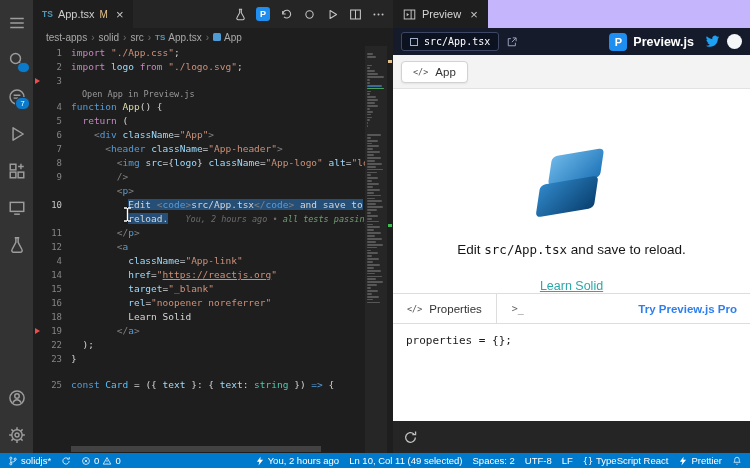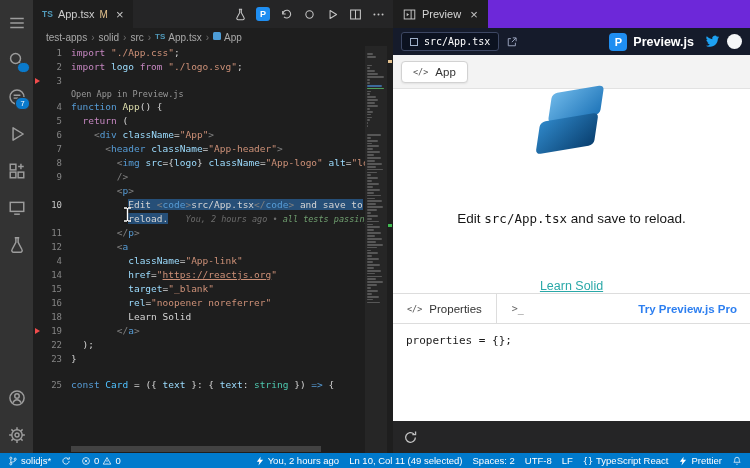--- a/index.html
+++ b/index.html
@@ -30,29 +30,29 @@
   .tab-git{color:#e2c08d;font-size:10px;}
   .tab-close{color:#c5c5c5;font-size:13px;margin-left:3px;cursor:pointer;}
   .tab-actions{margin-left:auto;display:flex;align-items:center;gap:3px;padding-right:5px;color:#c5c5c5;}
   .act{width:20px;height:20px;display:flex;align-items:center;justify-content:center;cursor:pointer;}
   .act svg{width:13px;height:13px;}
   .act.pjs{width:14px;height:14px;background:#1f8ef1;border-radius:3px;color:#fff;font-size:9px;
     font-weight:bold;margin:0 3px;}
 
   .breadcrumb{height:18px;flex:0 0 18px;display:flex;align-items:center;font-size:10px;color:#a9a9a9;
     padding-left:13px;}
-  .bc-item{display:flex;gap:3px;cursor:pointer;}
+  .bc-item{display:flex;align-items:center;gap:3px;cursor:pointer;}
   .bc-sep{color:#6e6e6e;margin:0 4px;font-size:10px;}
   .bc-ts{color:#519aba;font-size:8px;font-weight:bold;}
   .bc-sym{width:8px;height:8px;background:#4d9cd6;border-radius:1.5px;display:inline-block;}
 
   .code-area{flex:1;position:relative;display:flex;overflow:hidden;}
   .code-lines{flex:1;overflow:hidden;font-family:"DejaVu Sans Mono",monospace;font-size:9.5px;cursor:text;}
   .crow{display:flex;height:14px;line-height:14px;}
-  .crow.lens{height:12px;line-height:12px;}
+  .crow.lens{height:12px;line-height:12px;gap:11px;}
   .crow.blame{height:13px;line-height:13px;}
   .ln{flex:0 0 38px;width:38px;text-align:right;padding-right:9px;color:#858585;box-sizing:border-box;
     position:relative;font-size:9px;}
   .ln.active{color:#c6c6c6;}
   .gmark{position:absolute;left:2px;top:3.5px;width:0;height:0;border-left:5px solid #f14c4c;
     border-top:3.5px solid transparent;border-bottom:3.5px solid transparent;}
   .body{white-space:pre;}
   .crow.lens .body{color:#999999;font-size:8.5px;cursor:pointer;}
   .crow.blame .body{color:#6b6b6b;font-style:italic;font-size:8.5px;}
   .tok.pl{color:#d4d4d4}.tok.kw1{color:#c586c0}.tok.kw2{color:#569cd6}.tok.str{color:#ce9178}
@@ -67,21 +67,21 @@
   .overview-ruler{flex:0 0 6px;width:6px;background:#1e1e1e;position:relative;}
   .ov-mark{position:absolute;left:1px;right:1px;height:3px;}
   .hscrollbar{position:absolute;left:38px;width:250px;bottom:1px;height:6px;
     background:rgba(121,121,121,.4);cursor:pointer;}
   .mouse-cursor{position:absolute;left:90px;top:161px;width:9px;height:15px;
     filter:drop-shadow(0 0 1px #000);pointer-events:none;}
 
   
   .preview-pane{position:absolute;left:393px;right:0;top:0;bottom:15px;display:flex;
     flex-direction:column;background:#ffffff;overflow:hidden;}
-  .pv-tabbar{height:28px;flex:0 0 28px;background:#6d28d9;display:flex;}
+  .pv-tabbar{height:28px;flex:0 0 28px;background:#c4b5fd;display:flex;}
   .pv-tab{display:flex;align-items:center;gap:6px;background:#1e1e1e;color:#d6d6d6;font-size:11px;
     padding:0 10px;cursor:pointer;}
   .pv-tab svg{width:13px;height:13px;color:#c5c5c5;}
   .pv-header{height:27px;flex:0 0 27px;background:#151b2b;display:flex;align-items:center;
     padding:0 8px;gap:7px;}
   .file-btn{display:flex;align-items:center;gap:6px;background:#0c1220;border:1px solid #3d4763;
     border-radius:3px;color:#ffffff;font-family:"DejaVu Sans Mono",monospace;font-size:10px;
     padding:3px 8px;cursor:pointer;}
   .file-box{width:8px;height:8px;border:1px solid #9fb0c8;display:inline-block;box-sizing:border-box;}
   .ext-link{cursor:pointer;color:#9aa4bd;}
@@ -92,21 +92,21 @@
     align-items:center;justify-content:center;font-size:11px;font-weight:bold;}
   .tw{cursor:pointer;margin-left:4px;}
   .tw svg{width:15px;height:15px;}
   .gh{width:15px;height:15px;background:#f4f6f8;border-radius:50%;cursor:pointer;}
   .pv-combar{height:34px;flex:0 0 34px;background:#f3f3f3;border-bottom:1px solid #e2e2e2;
     display:flex;align-items:center;padding:0 8px;box-sizing:border-box;}
   .comp-btn{display:flex;align-items:center;gap:7px;background:#fff;border:1px solid #d2d2d2;
     border-radius:4px;padding:4px 11px;font-size:11.5px;color:#333;cursor:pointer;
     box-shadow:0 1px 2px rgba(0,0,0,.07);}
   .code-glyph{font-family:"DejaVu Sans Mono",monospace;font-size:8.5px;color:#555;}
-  .pv-viewport{flex:1;display:flex;flex-direction:column;align-items:center;justify-content:space-between;
+  .pv-viewport{flex:1;display:flex;flex-direction:column;align-items:center;justify-content:flex-end;
     background:#fff;}
   .solid-logo{position:relative;width:86px;height:70px;margin-bottom:20px;}
   .s1{position:absolute;left:22px;top:0;width:50px;height:30px;border-radius:5px;
     background:linear-gradient(135deg,#6db7e8 0%,#1e74b8 100%);transform:skewX(-18deg) rotate(-10deg);}
   .s2{position:absolute;left:10px;top:28px;width:56px;height:33px;border-radius:5px;
     background:linear-gradient(135deg,#2f87c8 0%,#093f6f 100%);transform:skewX(-18deg) rotate(-10deg);}
   .pv-msg{font-size:13.5px;color:#161616;margin:0 0 22px 0;}
   .pv-msg code{font-family:"DejaVu Sans Mono",monospace;font-size:12.5px;}
   .pv-link{font-size:12.5px;color:#2aa8a8;text-decoration:underline;cursor:pointer;}
   .pv-propsbar{height:31px;flex:0 0 31px;border-top:1px solid #dddddd;border-bottom:1px solid #dddddd;

